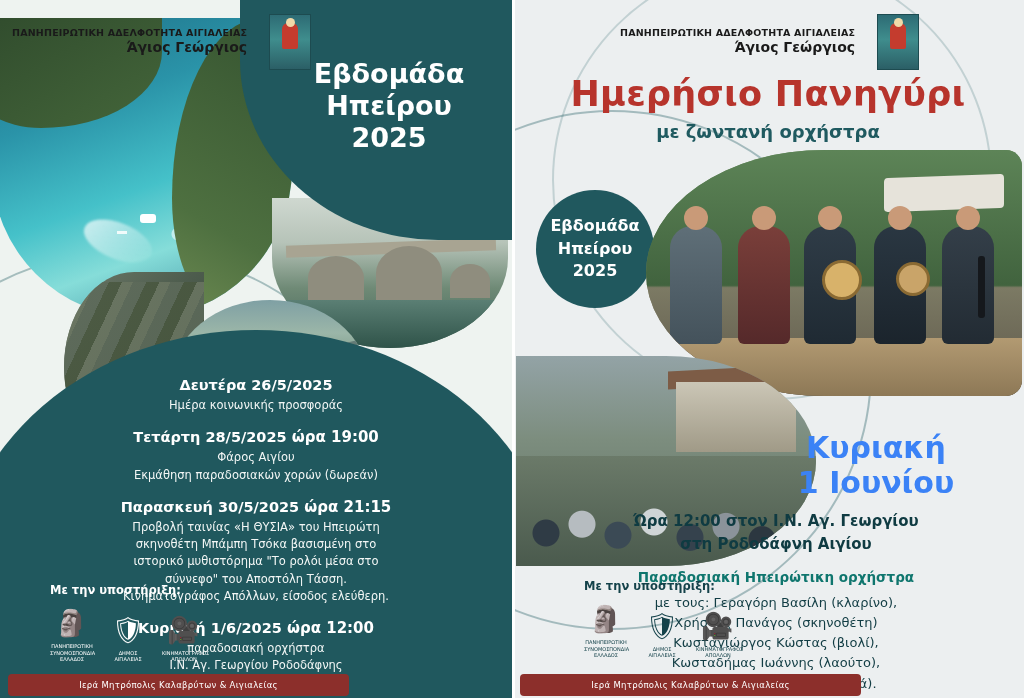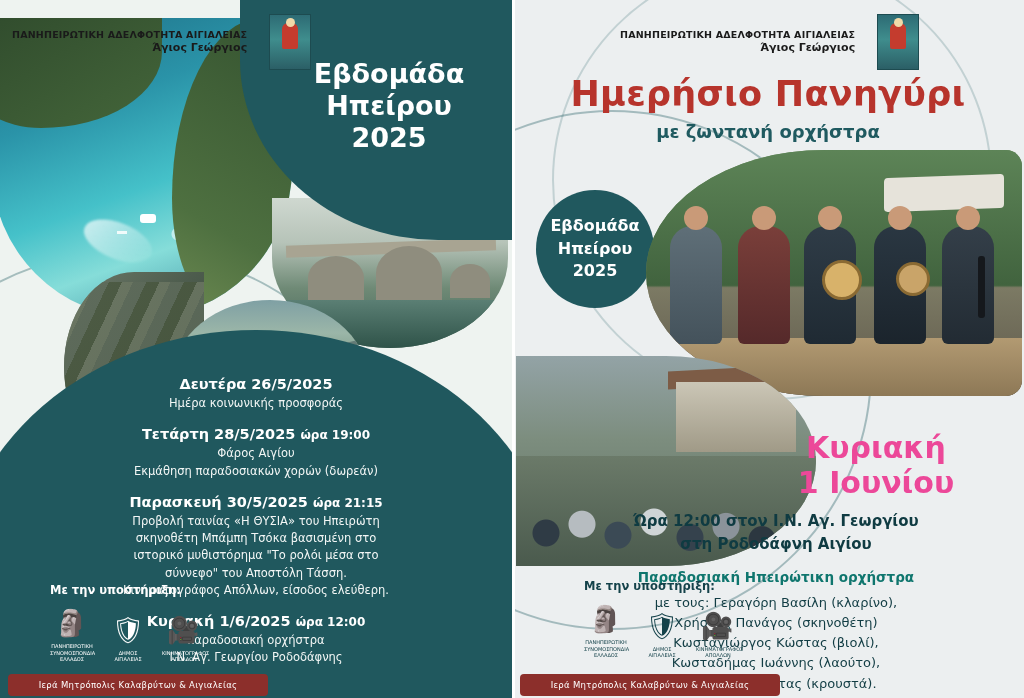--- a/index.html
+++ b/index.html
@@ -51,21 +51,21 @@
     text-align: right;
     line-height: 1.25;
   }
   .assoc-name {
     font-size: 9.5px;
     font-weight: bold;
     letter-spacing: .2px;
     color: #1a1a1a;
   }
   .assoc-sub {
-    font-size: 11px;
+    font-size: 14px;
     font-weight: bold;
     color: #1a1a1a;
   }
   .saint-badge {
     width: 42px; height: 56px;
     background: linear-gradient(180deg,#2d6b74 0%,#3f8d8d 45%,#2b5f66 100%);
     border: 1px solid #1d4b50;
     position: relative;
     overflow: hidden;
   }
@@ -235,21 +235,21 @@
     text-align: center;
     color: #ffffff;
   }
   .evt { margin-bottom: 14px; }
   .evt-head {
     font-size: 14.5px;
     font-weight: bold;
     color: #ffffff;
     margin-bottom: 3px;
   }
-  .evt-head .hour { font-size: 12px; font-weight: bold; }
+  .evt-head .hour { font-size: 15px; font-weight: bold; }
   .evt-line {
     font-size: 11.5px;
     line-height: 1.5;
     color: #f2f6f5;
   }
 
   
   .support {
     position: absolute;
     color: #ffffff;
@@ -268,21 +268,21 @@
     font-size: 26px; line-height: 1;
   }
   .logo-cap {
     font-size: 5px;
     color: #ffffff;
     line-height: 1.25;
   }
   .ribbon {
     position: absolute;
     left: 8px; bottom: 2px;
-    width: 260px; height: 22px;
+    width: 341px; height: 22px;
     background: #8c2f2b;
     border-radius: 4px;
     color: #fff;
     font-size: 8.5px;
     display: flex; align-items: center; justify-content: center;
     letter-spacing: .3px;
   }
 
   
   .divider {
@@ -404,21 +404,21 @@
       radial-gradient(circle at 70% 64%, #8b939a 0 13px, transparent 14px),
       radial-gradient(circle at 82% 76%, #2c3740 0 13px, transparent 14px),
       linear-gradient(180deg,#6b7a69,#4a5a4d);
   }
 
   .right-date {
     position: absolute;
     left: 740px; top: 430px;
     width: 272px;
     text-align: center;
-    color: #ec4899;
+    color: #3b82f6;
     font-weight: bold;
     line-height: 1.18;
     font-size: 30px;
   }
   .right-body {
     position: absolute;
     left: 540px; top: 510px;
     width: 472px;
     text-align: center;
     color: #123d44;

